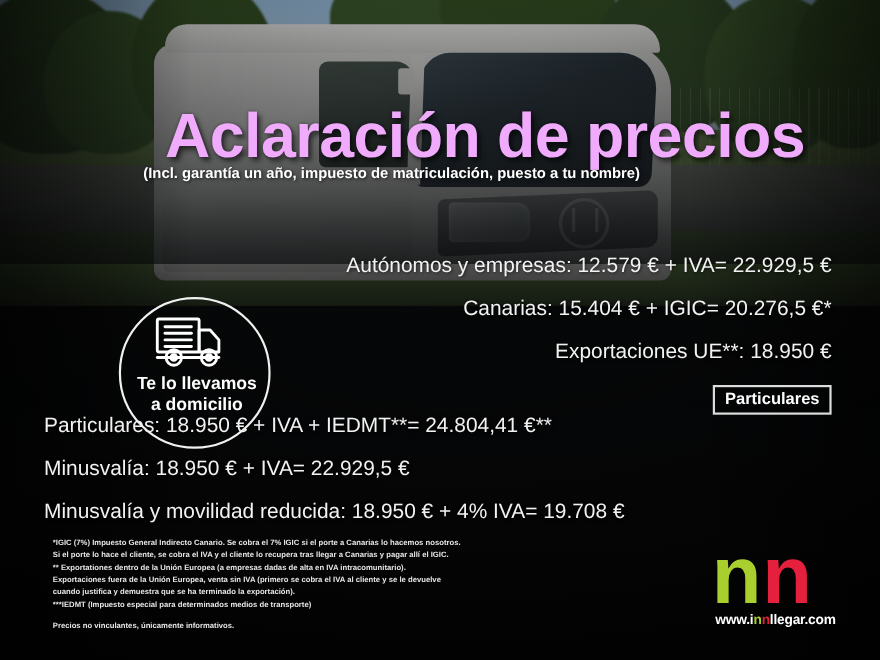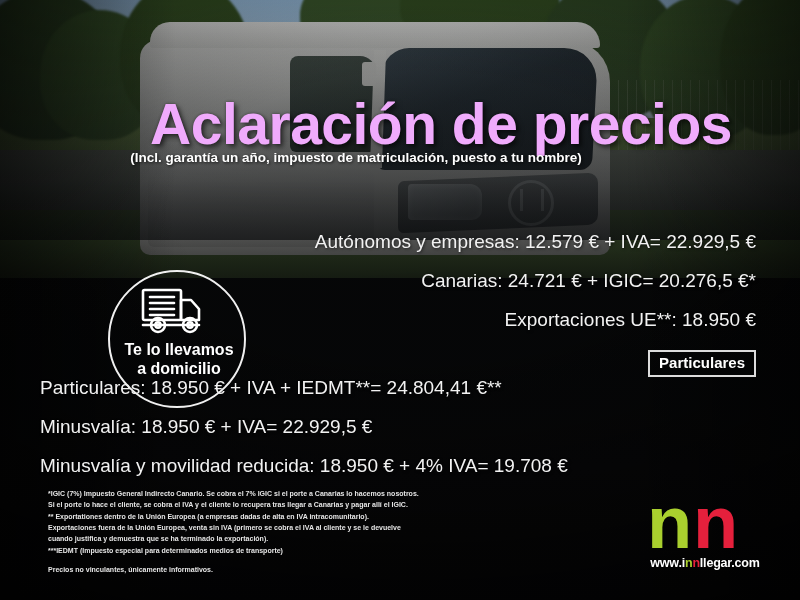--- a/index.html
+++ b/index.html
@@ -352,21 +352,21 @@
   <div class="veil-main"></div>
   <div class="veil-vignette"></div>
 
   <div class="content">
 
     <div class="title">Aclaración de precios</div>
     <div class="subtitle">(Incl. garantía un año, impuesto de matriculación, puesto a tu nombre)</div>
 
     <div class="prices">
       <div class="price-line">Autónomos y empresas: 12.579 € + IVA= 22.929,5 €</div>
-      <div class="price-line">Canarias: 24.721 € + IGIC= 20.276,5 €*</div>
+      <div class="price-line">Canarias: 15.404 € + IGIC= 20.276,5 €*</div>
       <div class="price-line">Exportaciones UE**: 18.950 €</div>
     </div>
 
     <div class="particulares-tag-wrap">
       <span class="particulares-tag">Particulares</span>
     </div>
 
     <div class="prices2">
       <div class="price-line">Particulares: 18.950 € + IVA + IEDMT**= 24.804,41 €**</div>
       <div class="price-line">Minusvalía: 18.950 € + IVA= 22.929,5 €</div>

